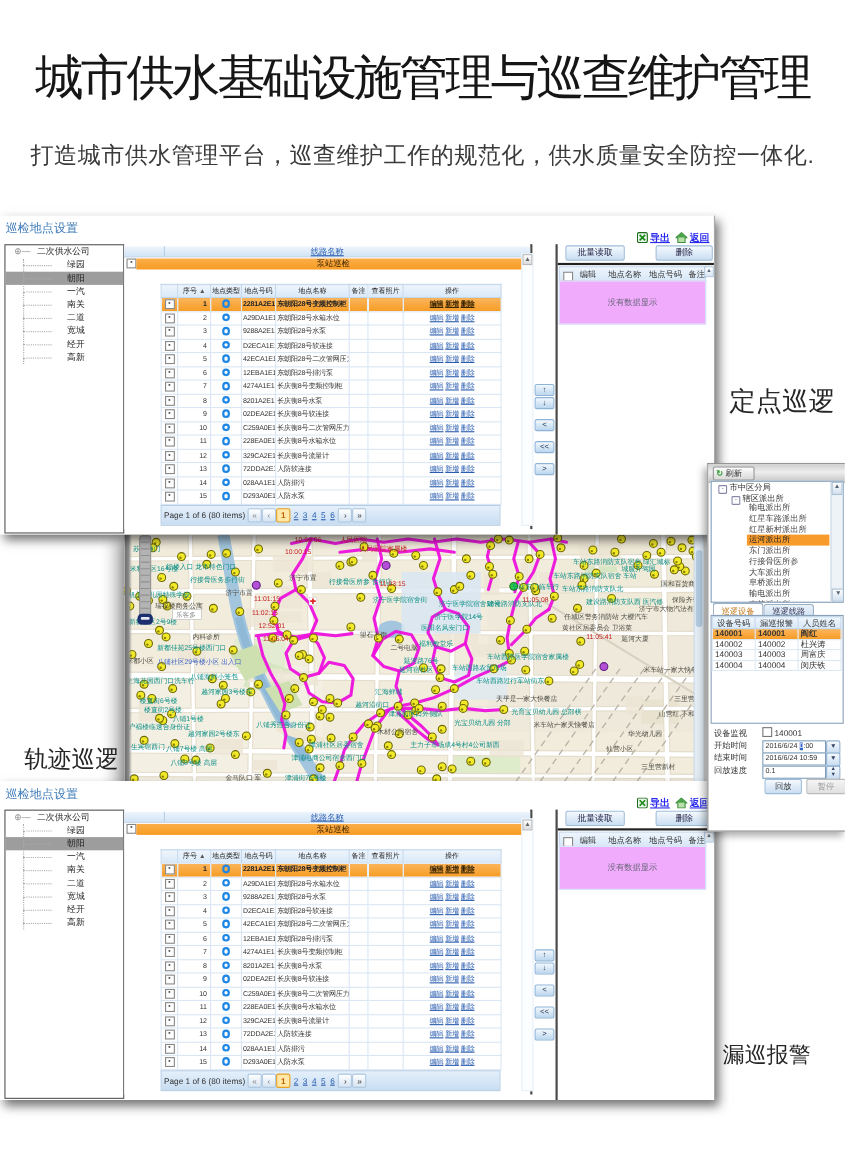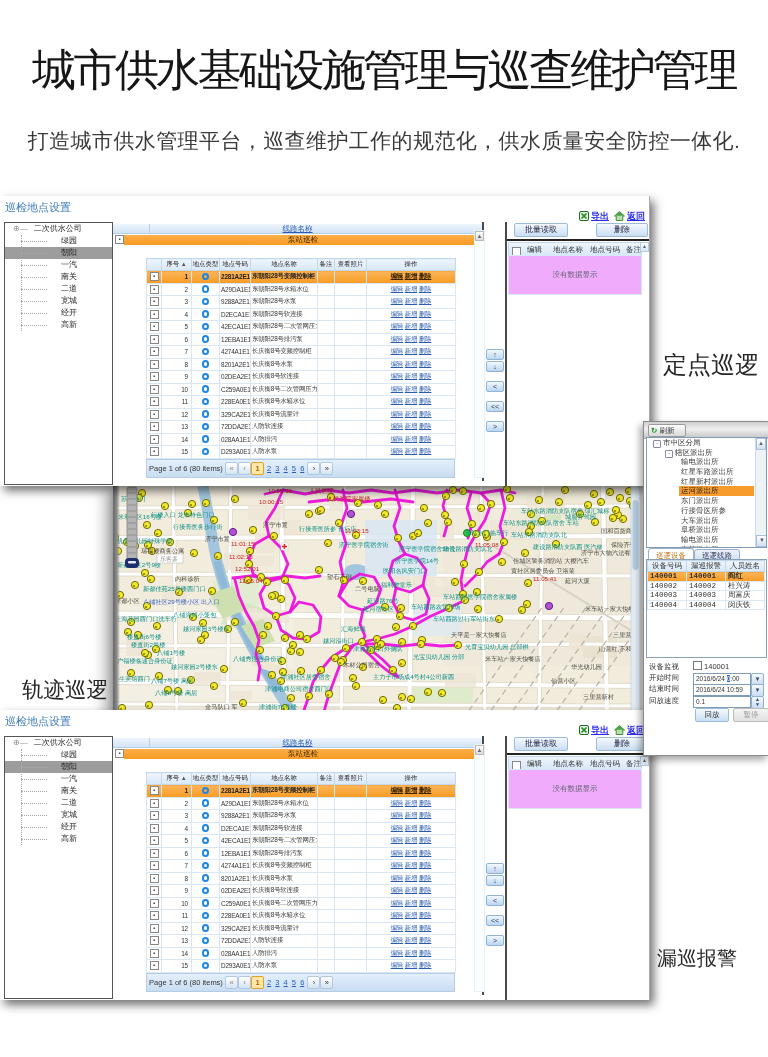--- a/index.html
+++ b/index.html
@@ -905,21 +905,21 @@
 <div class="abs" style="right:0;top:0;width:10px;height:109px;background:#eef3f8;border-left:1px solid #ccd9e6;">
 <div style="height:10px;background:linear-gradient(#fff,#d2e0ee);border:1px solid #aac0d6;text-align:center;font-size:6px;line-height:9px;color:#567;">▲</div>
 <div class="abs" style="bottom:0;left:0;width:100%;height:10px;background:linear-gradient(#fff,#d2e0ee);border:1px solid #aac0d6;text-align:center;font-size:6px;line-height:9px;color:#567;">▼</div>
       </div>
 </div>
 <div class="abs" style="left:2px;top:126px;width:119px;height:13px;border-bottom:1px solid #9ab0c6;">
 <div class="abs" style="left:2px;top:0;width:44px;height:13px;background:#fff;border:1px solid #9ab0c6;border-bottom:1px solid #fff;border-radius:3px 3px 0 0;text-align:center;line-height:13px;color:#c07818;">巡逻设备</div>
 <div class="abs" style="left:48px;top:1px;width:44px;height:12px;background:linear-gradient(#eaf2fa,#cddff0);border:1px solid #9ab0c6;border-radius:3px 3px 0 0;text-align:center;line-height:12px;color:#335;">巡逻线路</div>
     </div>
 <div class="abs" style="left:2px;top:137px;width:119px;height:97px;border:1px solid #8aa0b8;background:#fff;">
-<table style="border-collapse:collapse;width:117px;table-layout:fixed;font-size:7.5px;font-family:Liberation Mono, monospace;" cellpadding="0">
+<table style="border-collapse:collapse;width:117px;table-layout:fixed;font-size:7.5px;" cellpadding="0">
 <colgroup>
           <col style="width:39px">
           <col style="width:39px">
           <col style="width:39px">
         </colgroup>
 <tbody>
           <tr>
             <th style="background:linear-gradient(#eef5fd,#d8e8f7);border:1px solid #c4d8ec;font-weight:normal;height:10px;line-height:9px;">设备号码</th>
             <th style="background:linear-gradient(#eef5fd,#d8e8f7);border:1px solid #c4d8ec;font-weight:normal;line-height:9px;">漏巡报警</th>
             <th style="background:linear-gradient(#eef5fd,#d8e8f7);border:1px solid #c4d8ec;font-weight:normal;line-height:9px;">人员姓名</th>

